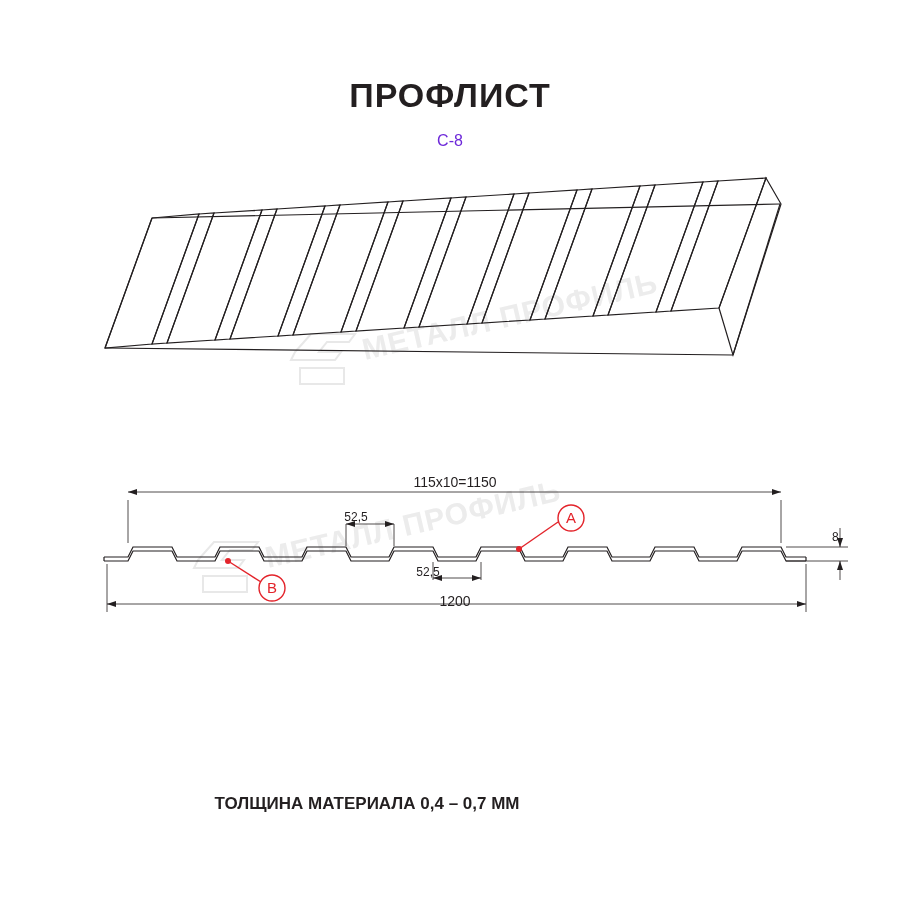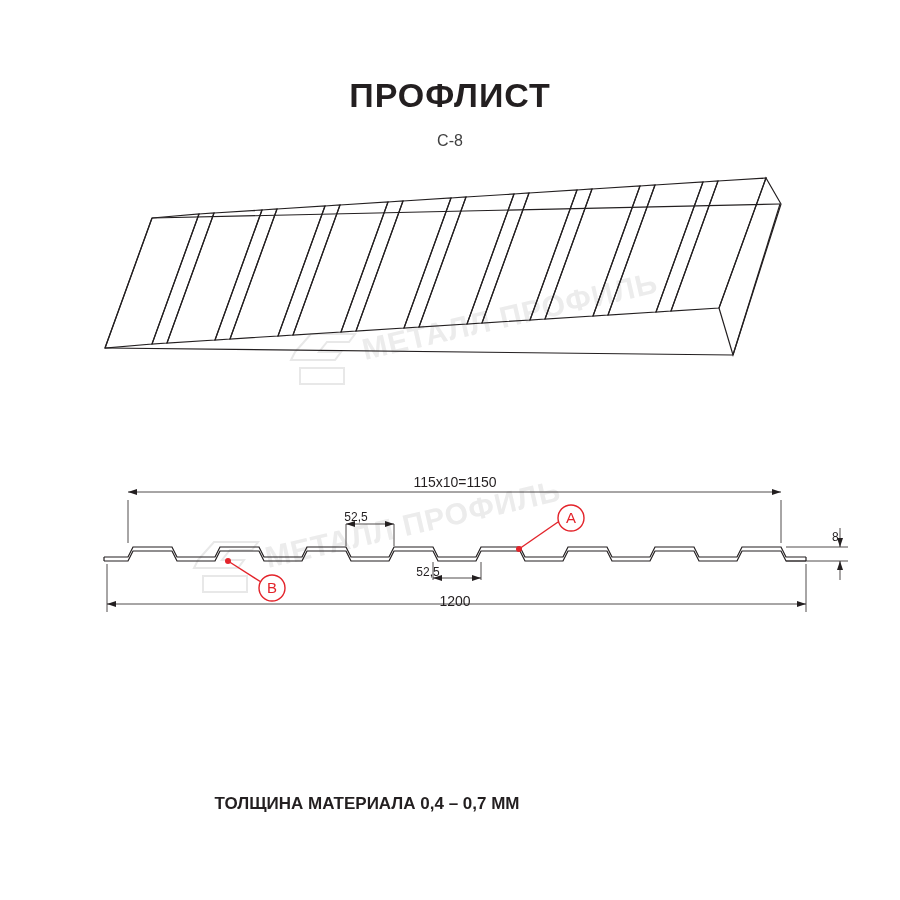--- a/index.html
+++ b/index.html
@@ -29,21 +29,21 @@
     letter-spacing: 1px;
     color: #231f20;
   }
   #subtitle {
     position: absolute;
     top: 132px;
     left: 0;
     width: 900px;
     text-align: center;
     font-size: 16px;
-    color: #404040;
+    color: #6d28d9;
   }
   #footer {
     position: absolute;
     top: 794px;
     left: 0;
     width: 734px;
     text-align: center;
     font-size: 17px;
     font-weight: bold;
     color: #231f20;

